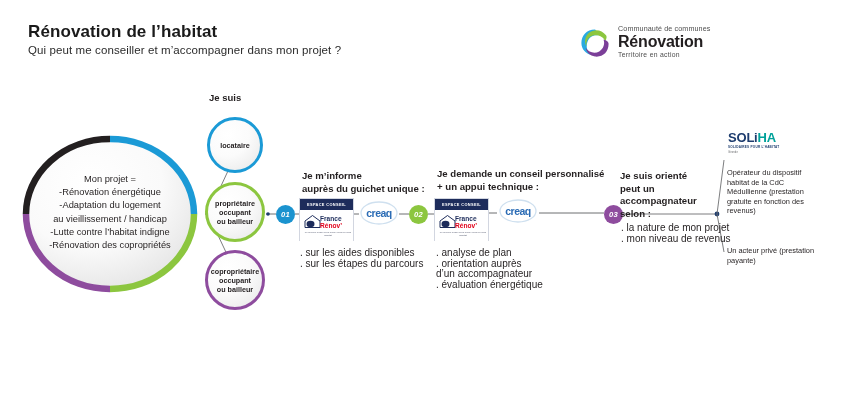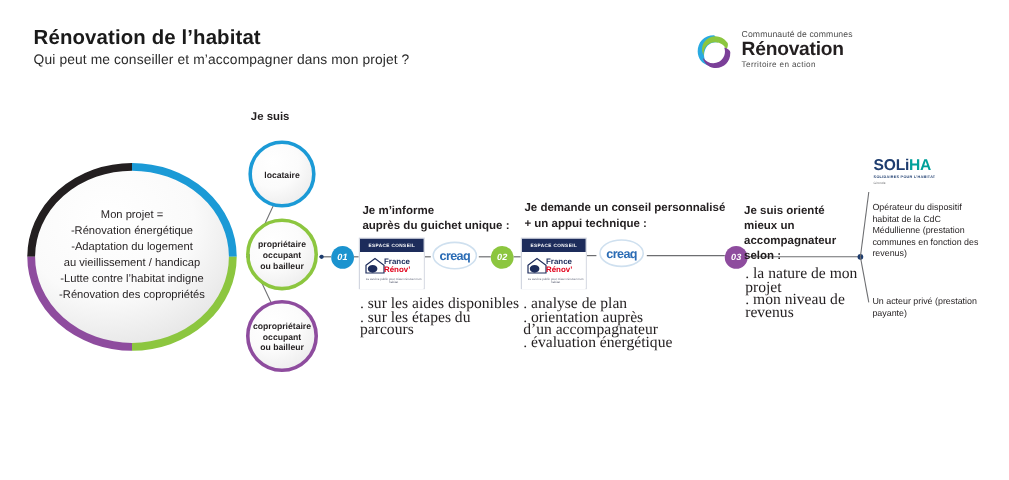--- a/index.html
+++ b/index.html
@@ -59,21 +59,21 @@
   #badge-01{left:276px;top:205px;background:#1b93cf;}
   #badge-02{left:409px;top:205px;background:#8cc63f;}
   #badge-03{left:604px;top:205px;background:#8e4c9e;}
 
   
   .step-title{position:absolute;font-size:9.6px;font-weight:bold;line-height:12.5px;color:#231f20;}
   #step1-title{left:302px;top:170px;width:140px;}
   #step2-title{left:437px;top:168px;width:175px;}
   #step3-title{left:620px;top:170px;width:92px;}
 
-  .step-bullets{position:absolute;font-size:13px;line-height:10.6px;color:#231f20;font-family:Liberation Serif, serif;}
+  .step-bullets{position:absolute;font-size:10px;line-height:10.6px;color:#231f20;}
   #step1-bullets{left:300px;top:248px;width:135px;}
   #step2-bullets{left:436px;top:248px;width:160px;}
   #step3-bullets{left:621px;top:223px;width:110px;}
 
   
   .fr-logo{position:absolute;width:55px;height:43px;background:#ffffff;
     border:1px solid #d2d6e0;box-sizing:border-box;}
   .fr-logo .bar{height:11px;background:#1d2c5b;display:flex;align-items:center;justify-content:center;}
   .fr-logo .bar b{color:#ffffff;font-size:3.9px;font-weight:bold;letter-spacing:.35px;}
   .fr-logo .body{position:relative;height:31px;background:#ffffff;}
@@ -244,30 +244,30 @@
   <div class="step-bullets" id="step2-bullets">
     <div>. analyse de plan</div>
     <div>. orientation auprès</div>
     <div>  d’un accompagnateur</div>
     <div>. évaluation énergétique</div>
   </div>
 
   <div class="badge" id="badge-03">03</div>
   <div class="step-title" id="step3-title">
     <span>Je suis orienté</span><br>
-    <span>mieux un</span><br>
+    <span>peut un</span><br>
     <span>accompagnateur</span><br>
     <span>selon :</span>
   </div>
   <div class="step-bullets" id="step3-bullets">
     <div>. la nature de mon projet</div>
     <div>. mon niveau de revenus</div>
   </div>
 
   <div class="abs" id="soliha-logo">
     <div class="word"><span class="a">SOLi</span><span class="b">HA</span></div>
     <div class="sub">SOLIDAIRES POUR L’HABITAT</div>
     <div class="sub2">Gironde</div>
   </div>
-  <div class="abs" id="soliha-desc">Opérateur du dispositif habitat de la CdC Médullienne (prestation communes en fonction des revenus)</div>
+  <div class="abs" id="soliha-desc">Opérateur du dispositif habitat de la CdC Médullienne (prestation gratuite en fonction des revenus)</div>
   <div class="abs" id="acteur-prive">Un acteur privé (prestation payante)</div>
 
 </div>
 
 </body></html>

